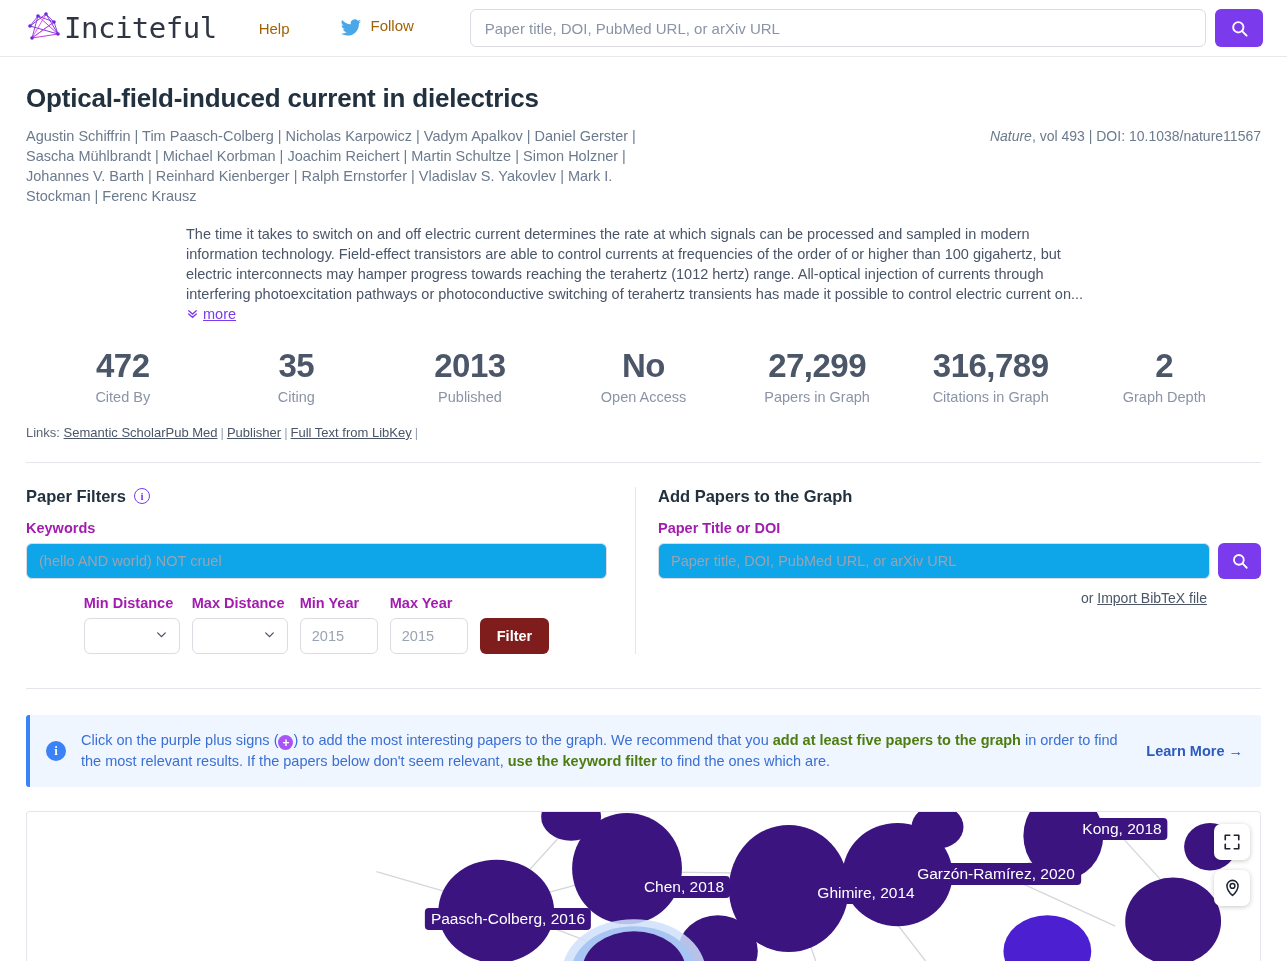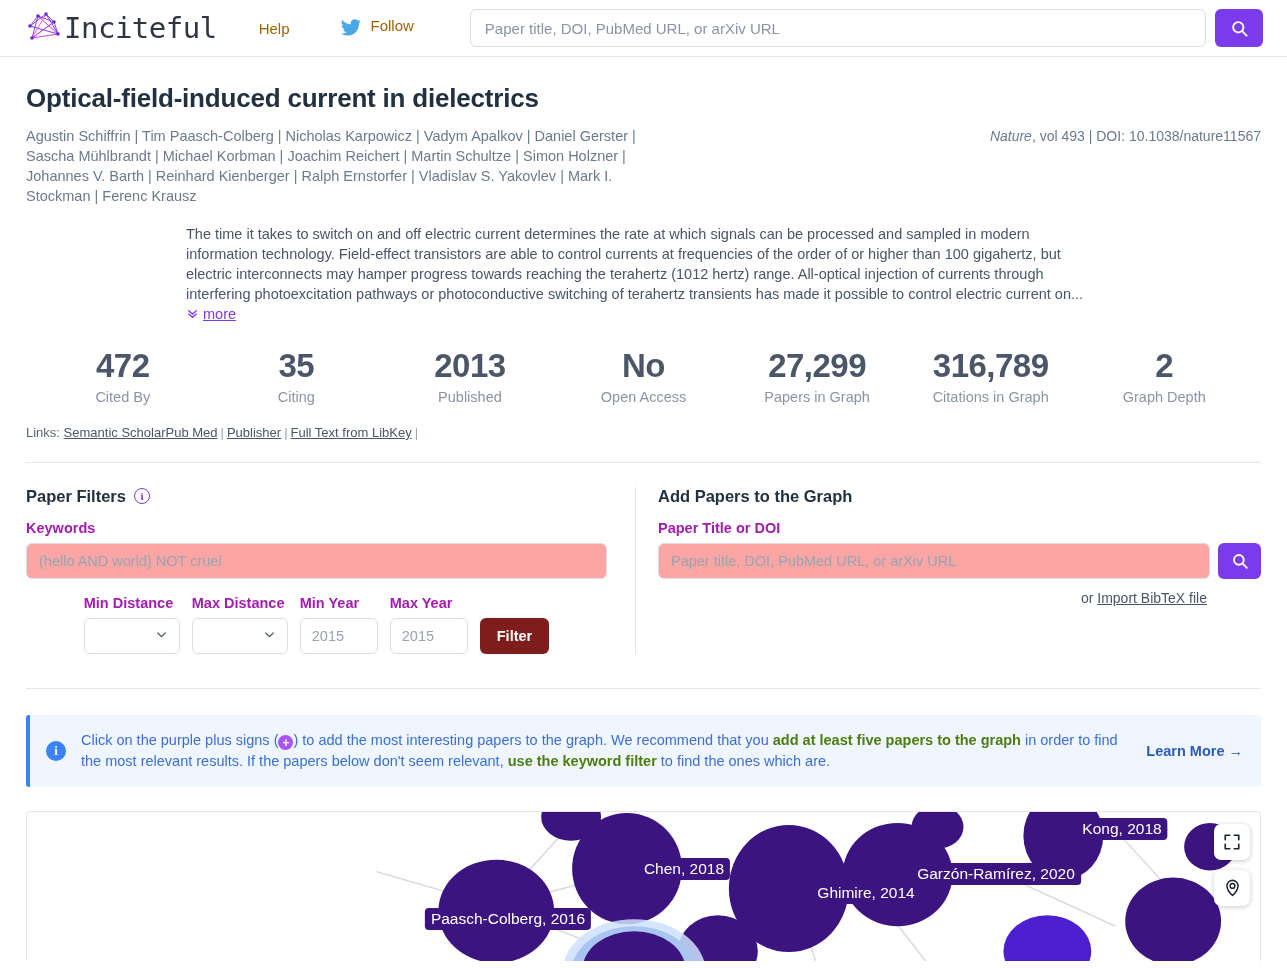--- a/index.html
+++ b/index.html
@@ -192,21 +192,21 @@
   .text-input {
     width: 100%;
     height: 36px;
     border: 1px solid #dcdce2;
     border-radius: 6px;
     padding: 0 12px;
     font-size: 14.5px;
     color: #2c3e50;
     outline: none;
     font-family: "Liberation Sans", sans-serif;
-    background: #fca5a5;
+    background: #0ea5e9;
   }
   .text-input::placeholder { color: #9aa3b2; }
 
   .filter-grid {
     display: flex;
     gap: 12px;
     margin-top: 16px;
     align-items: flex-end;
     justify-content: center;
   }
@@ -577,21 +577,21 @@
         <ellipse cx="1185" cy="35" rx="26" ry="24"></ellipse>
       </g>
       <g>
         <ellipse cx="608" cy="162" rx="72" ry="54" fill="#cfe0fa" opacity="0.85"></ellipse>
         <ellipse cx="608" cy="162" rx="63" ry="47" fill="#a9c6f3"></ellipse>
         <ellipse cx="608" cy="160" rx="52" ry="40" fill="#3b1480"></ellipse>
       </g>
     </svg>
 
     <div class="node-label" style="left:481px; top:107px;">Paasch-Colberg, 2016</div>
-    <div class="node-label" style="left:657px; top:57px;">Chen, 2018</div>
+    <div class="node-label" style="left:657px; top:75px;">Chen, 2018</div>
     <div class="node-label" style="left:839px; top:81px;">Ghimire, 2014</div>
     <div class="node-label" style="left:969px; top:62px;">Garzón-Ramírez, 2020</div>
     <div class="node-label" style="left:1095px; top:17px;">Kong, 2018</div>
 
     <div class="graph-ctrls">
       <div class="gctrl">
         <svg width="18" height="18" viewBox="0 0 24 24" fill="none" stroke="#1e2330" stroke-width="2.2" stroke-linecap="round" stroke-linejoin="round">
           <polyline points="3,9 3,3 9,3"></polyline>
             <polyline points="15,3 21,3 21,9"></polyline>
           <polyline points="21,15 21,21 15,21"></polyline>

